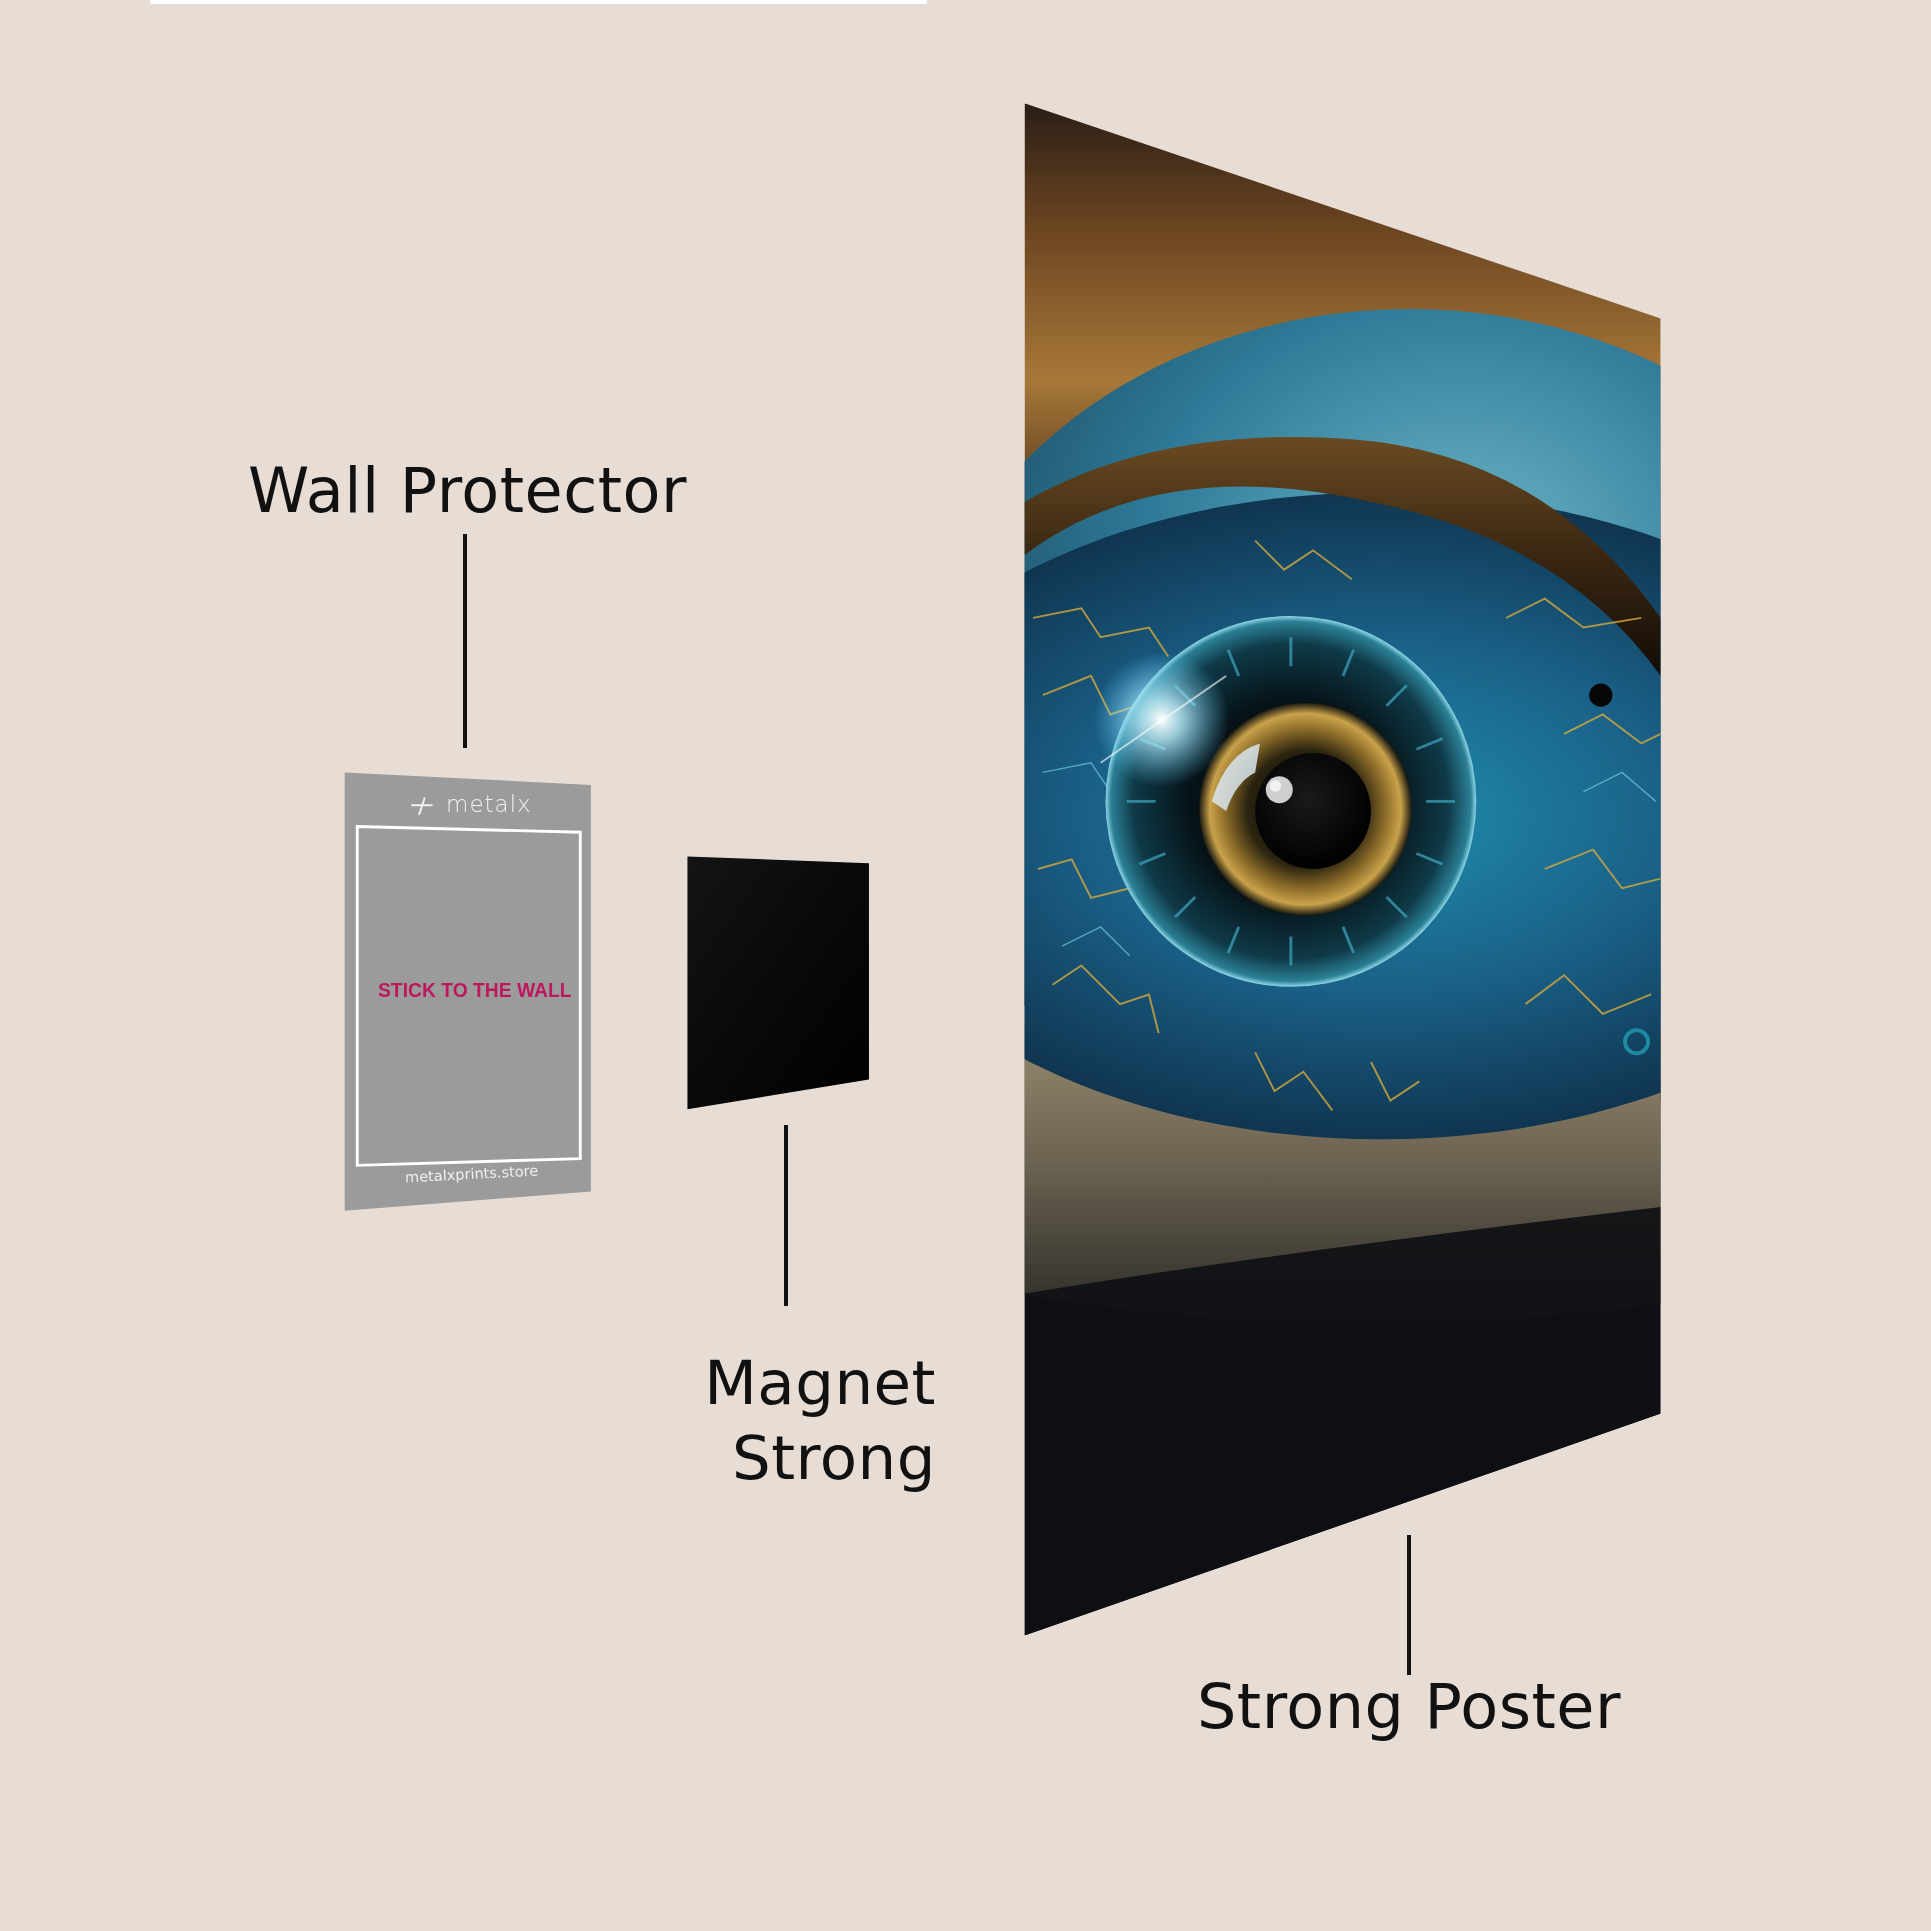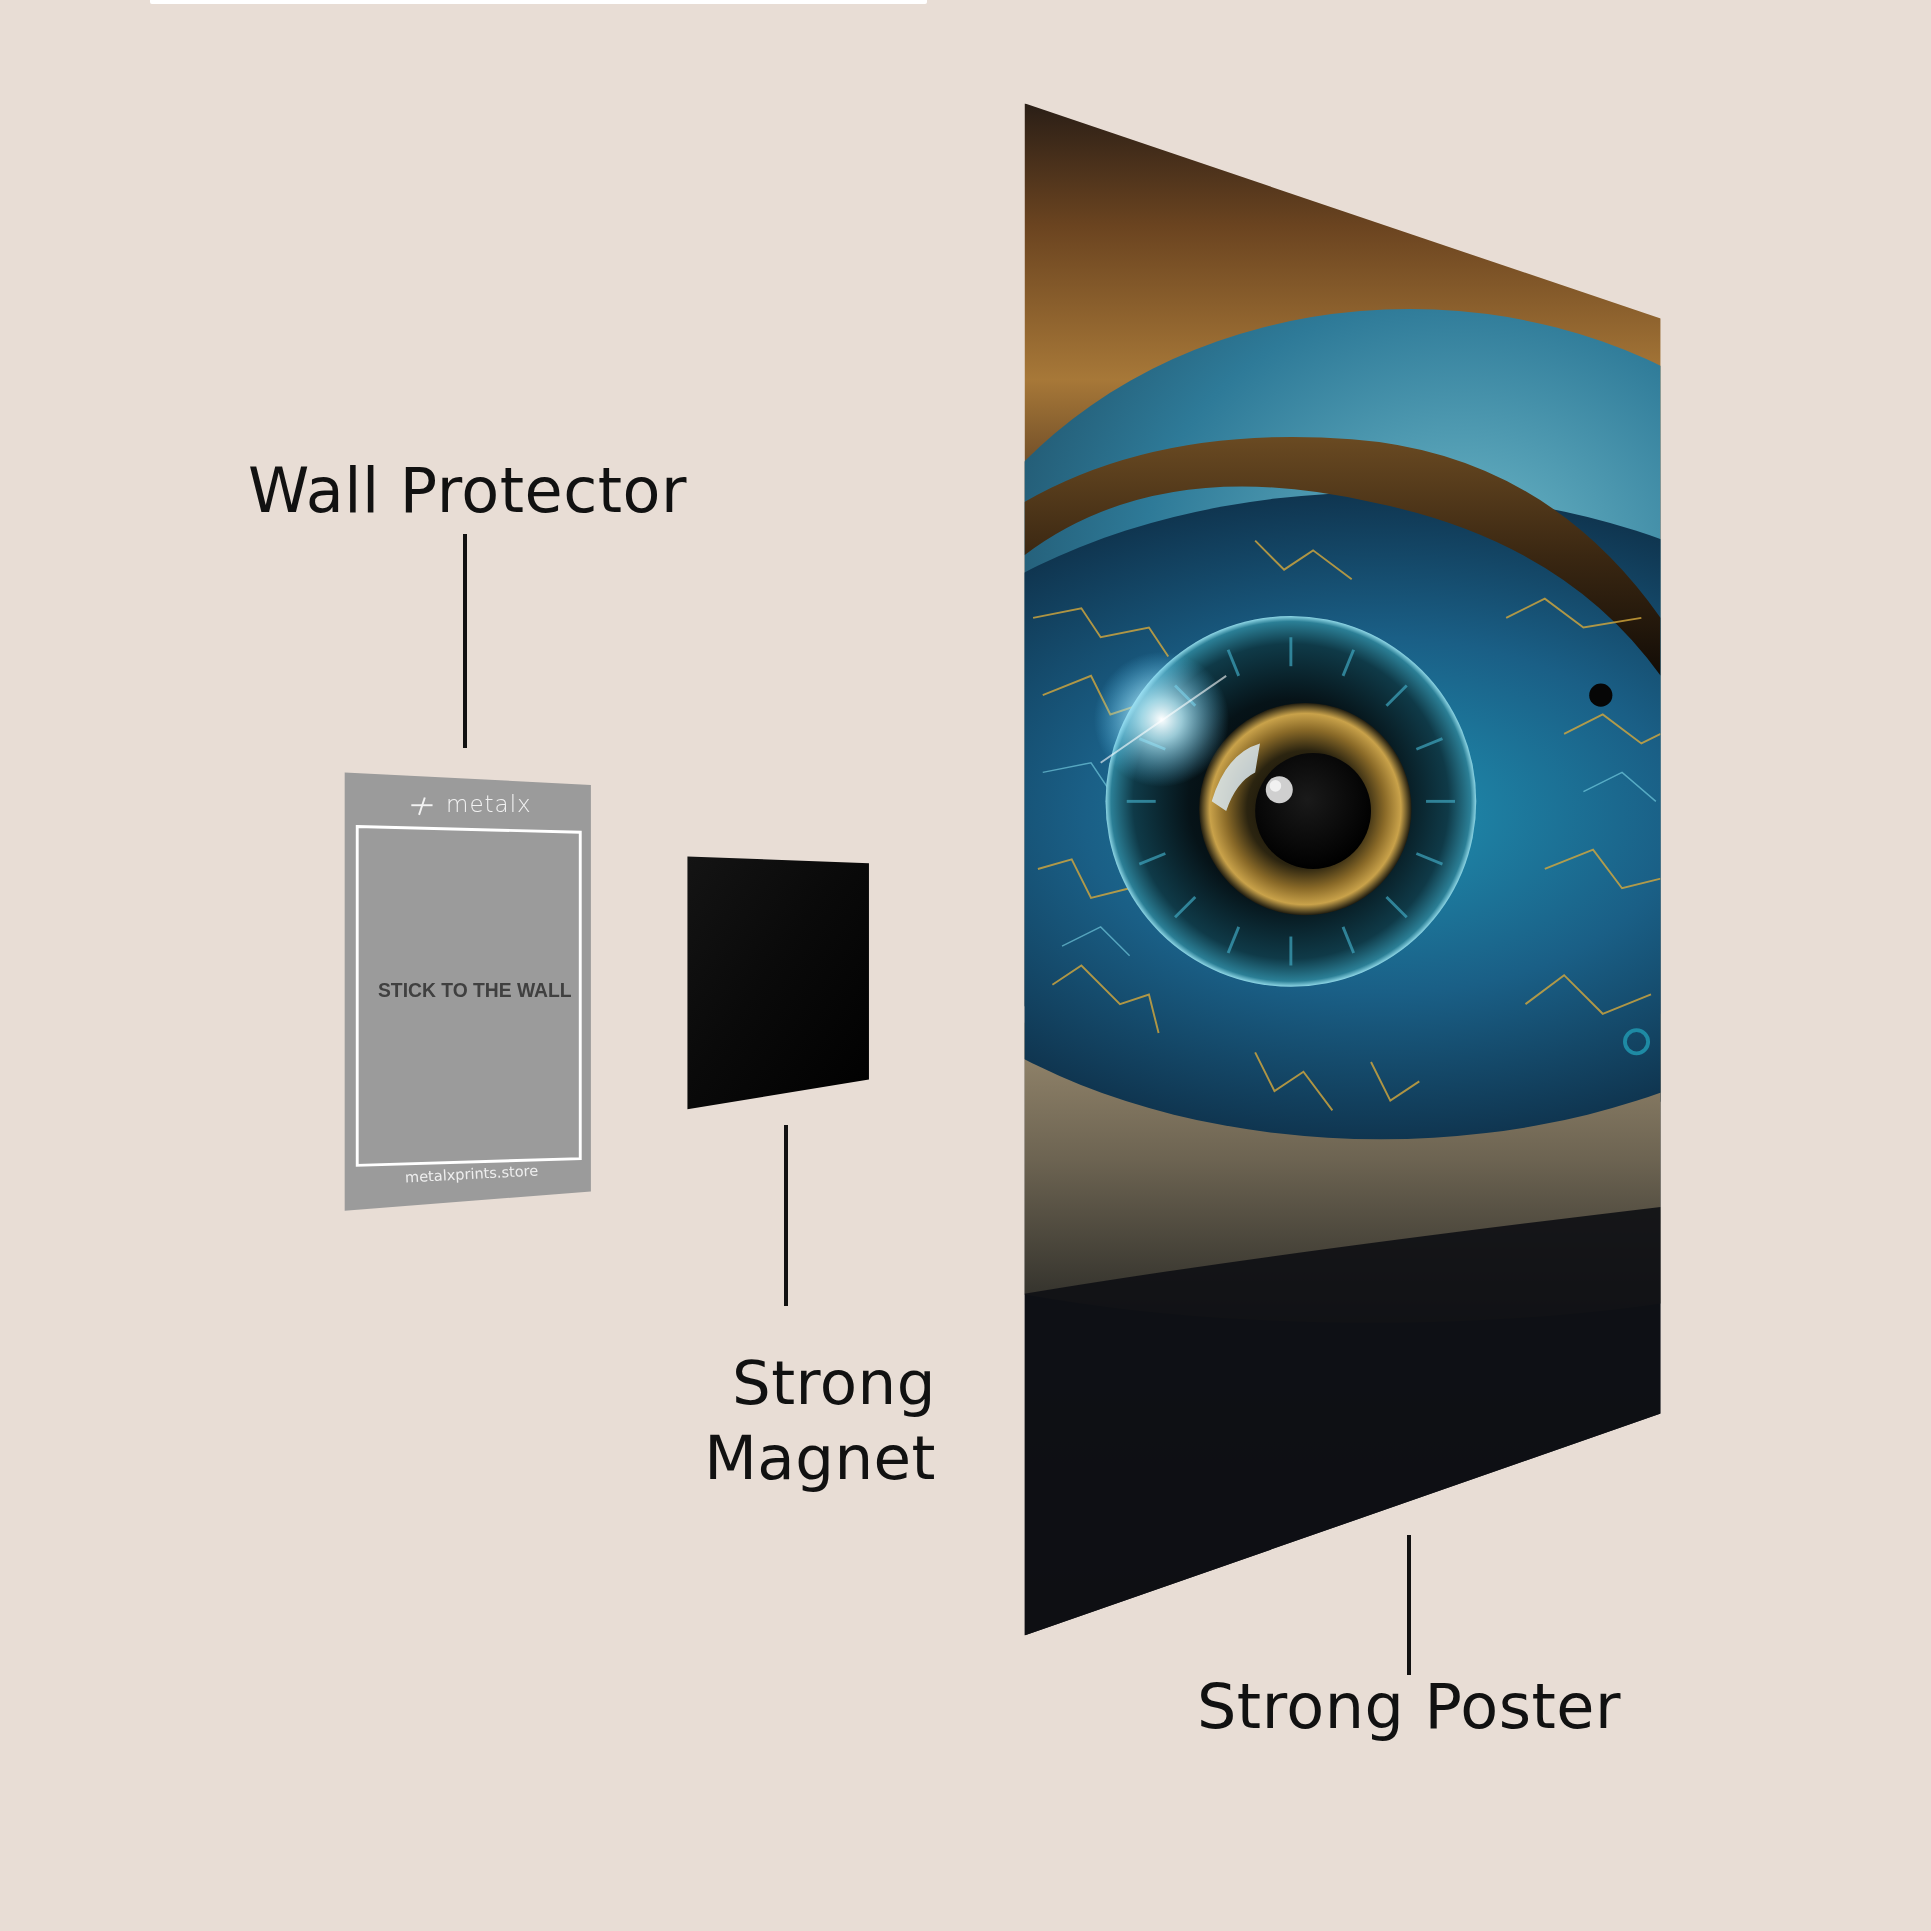--- a/index.html
+++ b/index.html
@@ -23,21 +23,21 @@
   .label-poster { left: 1197px; top: 1676px; width: 415px; font-size: 62px; }
   .leader {
     position: absolute; width: 3.9px; background: #111111;
   }
   .lead-wall { left: 463px; top: 534px; height: 214px; }
   .lead-magnet { left: 784px; top: 1125px; height: 181px; }
   .lead-poster { left: 1407px; top: 1535px; height: 140px; }
   svg.shape { position: absolute; left: 0; top: 0; }
   .protector-text {
     position: absolute; font-family: "Liberation Sans", sans-serif;
-    font-weight: 700; color: #404040; font-size: 19.3px; white-space: nowrap;
+    font-weight: 700; color: #be185d; font-size: 19.3px; white-space: nowrap;
   }
   .protector-brand {
     position: absolute; color: #f2f2f2; font-size: 23px; letter-spacing: 1px;
     font-family: "DejaVu Sans", sans-serif; font-weight: 300; white-space: nowrap;
   }
   .protector-url {
     position: absolute; color: #eeeeee; font-size: 14.5px; white-space: nowrap;
     font-family: "DejaVu Sans", sans-serif; transform: rotate(-3deg);
   }
 </style>
@@ -66,22 +66,22 @@
     <linearGradient id="magGrad" x1="0" y1="0" x2="1" y2="1">
       <stop offset="0" stop-color="#141414"></stop>
       <stop offset="0.45" stop-color="#0a0a0a"></stop>
       <stop offset="1" stop-color="#000000"></stop>
     </linearGradient>
   </defs>
   <polygon points="712,887 900,894 900,1118 712,1149" fill="url(#magGrad)"></polygon>
 </svg>
 <div class="leader lead-magnet"></div>
 <div class="label label-magnet">
+  <div>Magnet</div>
   <div>Strong</div>
-  <div>Magnet</div>
 </div>
 
 <svg class="shape" width="1931" height="1931" viewBox="0 0 2000 2000">
   <defs>
     <clipPath id="posterClip">
       <polygon points="1061,107 1720,330 1720,1464 1061,1694"></polygon>
     </clipPath>
     <linearGradient id="skyGrad" x1="0" y1="0" x2="0" y2="1">
       <stop offset="0" stop-color="#2a1e16"></stop>
       <stop offset="0.08" stop-color="#6b4420"></stop>

